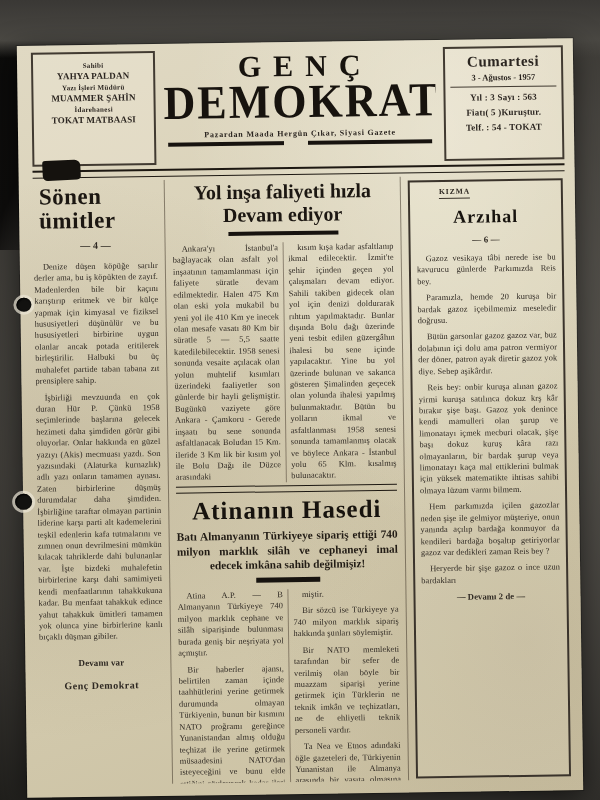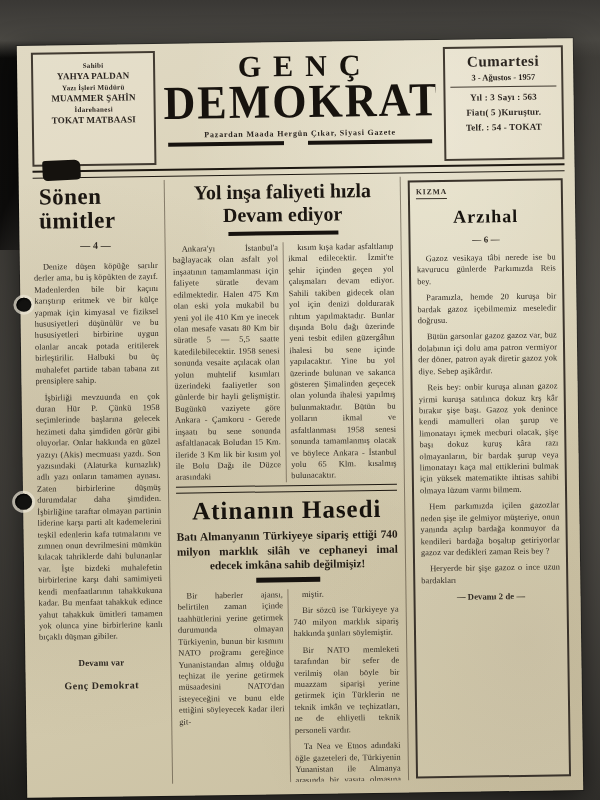--- a/index.html
+++ b/index.html
@@ -89,21 +89,21 @@
     margin:3px 0 4px;}
   .atina-title{font-size:25px;font-weight:bold;text-align:center;letter-spacing:1px;
     color:#17130e;margin-top:1px;}
   .lede{font-size:11.3px;font-weight:bold;line-height:1.3;text-align:justify;
     text-align-last:center;text-indent:0;margin:4px 0 2px;color:#221c15;}
   .atina-body{height:196px;}
 
   .arz-box{border:2px solid #3a332b;box-sizing:border-box;height:598px;
     padding:4px 6px;background:rgba(255,252,240,0.12);overflow:hidden;}
   .kicker{font-size:7.5px;font-weight:bold;letter-spacing:1px;
-    border-bottom:1px solid #3a332b;display:inline-block;padding-bottom:1px;}
+    border-bottom:1px solid #3a332b;display:inline-block;padding-bottom:1px;margin-left:23px;}
   .arz-title{font-size:18px;font-weight:bold;text-align:center;margin-top:6px;
     letter-spacing:1px;color:#17130e;}
   .arz-part{text-align:center;font-size:9px;font-weight:bold;margin:4px 0 7px;}
   .arz-footer{text-align:center;font-size:8.6px;font-weight:bold;margin-top:6px;}
 </style>
 </head>
 <body>
 
 <div class="bg-corner"></div>
 <div class="bg-topstrip"></div>
@@ -172,20 +172,21 @@
       </article>
 
       <div class="mid-divider"></div>
 
       <article>
         <h1 class="atina-title">Atinanın Hasedi</h1>
         <p class="lede">Batı Almanyanın Türkiyeye sipariş ettiği 740 milyon marklık silâh ve cephaneyi imal edecek imkâna sahib değilmişiz!</p>
         <div class="thick-rule short"></div>
         <div class="two-col atina-body body-text">
           <div class="subcol">
+              <p>Atina A.P. — B Almanyanın Türkiyeye 740 milyon marklık cephane ve silâh siparişinde bulunması burada geniş bir neşriyata yol açmıştır.</p>
               <p>Bir haberler ajansı, belirtilen zaman içinde taahhütlerini yerine getirmek durumunda olmayan Türkiyenin, bunun bir kısmını NATO proğramı gereğince Yunanistandan almış olduğu teçhizat ile yerine getirmek müsaadesini NATO'dan isteyeceğini ve bunu elde ettiğini söyleyecek kadar ileri git-</p>
             </div>
           <div class="subcol">
               <p>miştir.</p>
               <p>Bir sözcü ise Türkiyeye ya 740 milyon marklık sipariş hakkında şunları söylemiştir.</p>
               <p>Bir NATO memleketi tarafından bir sefer de verilmiş olan böyle bir muazzam siparişi yerine getirmek için Türklerin ne teknik imkân ve teçhizatları, ne de ehliyetli teknik personeli vardır.</p>
               <p>Ta Nea ve Etnos adındaki öğle gazeteleri de, Türkiyenin Yunanistan ile Almanya arasında bir vasıta olmasına gerçekten lüzum var mı dır ? diye bir sual sormaktadırlar.</p>
             </div>
         </div>
       </article>

